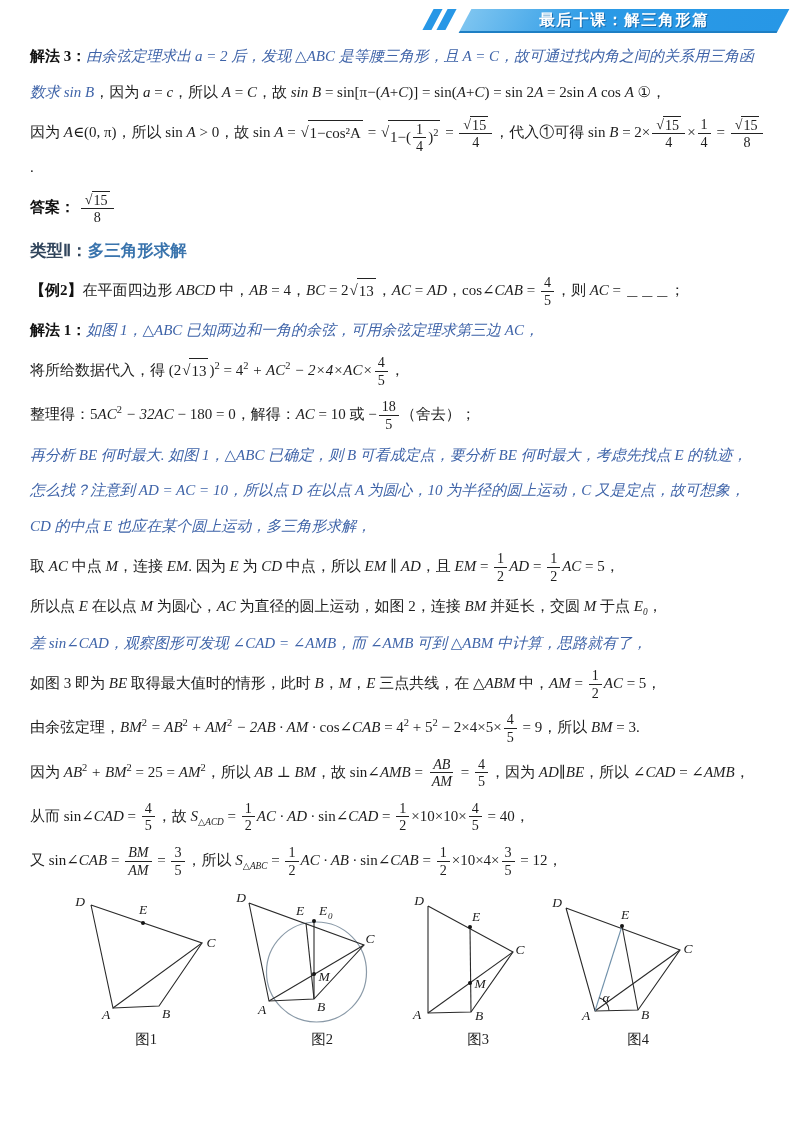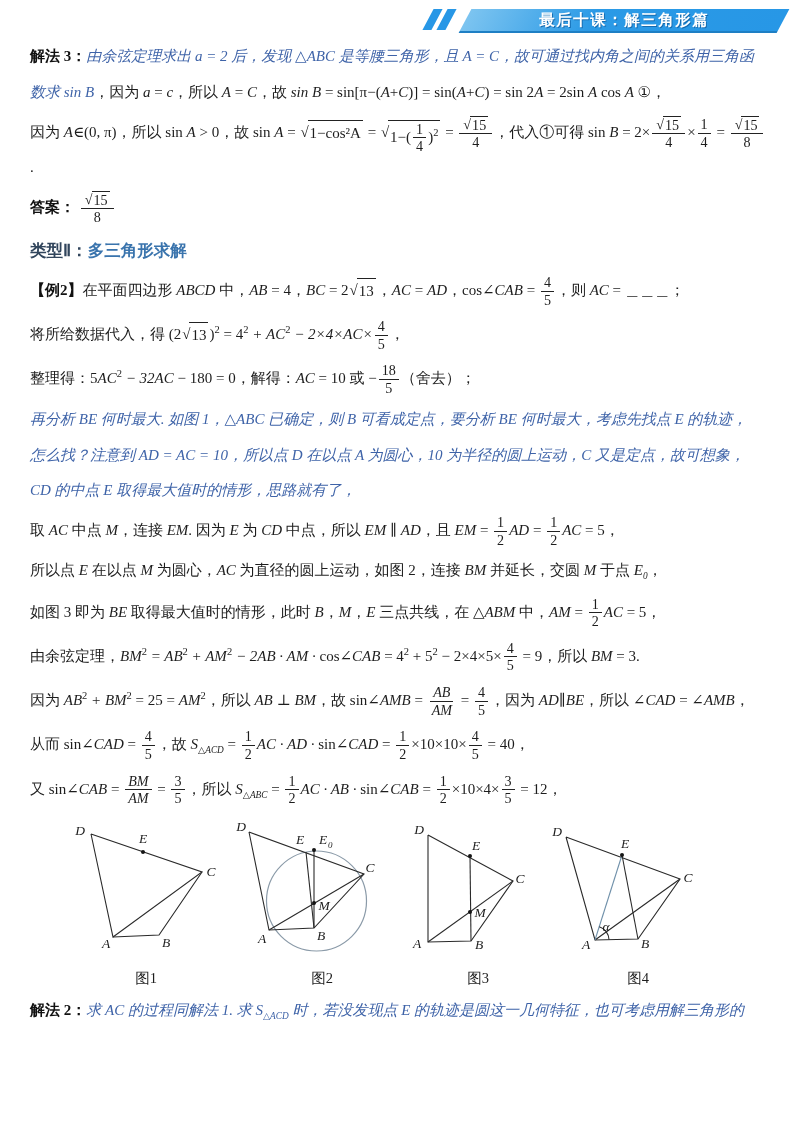--- a/index.html
+++ b/index.html
@@ -41,21 +41,21 @@
   .sect{margin:14px 0 12px;font-size:16.5px;font-weight:700;
         font-family:Liberation Sans, sans-serif;}
   .sect .pre{color:#31455c;}
   .sect .ttl{color:#3a74ad;}
   .exline{margin-top:10px;}
   .gap-s{margin-top:8px;}
   
   .figrow{display:flex;align-items:flex-start;margin:8px 0 2px 26px;}
   .figbox{display:flex;flex-direction:column;align-items:center;}
   .figbox svg{display:block;}
-  .figcap{font-size:14.5px;color:#1d1d1d;margin-top:14px;text-align:center;}
+  .figcap{font-size:14.5px;color:#1d1d1d;margin-top:4px;text-align:center;}
   .figlab{font-family:"Liberation Serif","DejaVu Serif",serif;font-style:italic;font-size:13.5px;fill:#1c1c1c;}
   .figlab-s{font-family:"Liberation Serif","DejaVu Serif",serif;font-style:italic;font-size:9px;fill:#1c1c1c;}
   .fline{stroke:#2a2a2a;stroke-width:1.1;fill:none;}
   .fcircle{stroke:#8a9aa8;stroke-width:1.2;fill:none;}
   .fblue{stroke:#7090aa;stroke-width:1.1;fill:none;}
   .fdot{fill:#151515;}
 </style>
 </head>
 <body>
 
@@ -120,42 +120,44 @@
     <div class="ln exline"><span class="b">【例2】</span><span class="t">在平面四边形 </span><span class="m">ABCD</span><span class="t"> 中，</span><span class="m">AB</span><span class="t"> = 4，</span><span class="m">BC</span><span class="t"> = 2</span><span class="sq">
           <span class="r">√</span>
           <span class="c">13</span>
         </span><span class="t">，</span><span class="m">AC</span><span class="t"> = </span><span class="m">AD</span><span class="t">，cos∠</span><span class="m">CAB</span><span class="t"> = </span><span class="fr">
           <span class="n">4</span>
           <span class="d">5</span>
         </span><span class="t">，则 </span><span class="m">AC</span><span class="t"> = ＿＿＿；</span></div>
   </div>
 
   <div class="gap-s">
+    <div class="ln"><span class="b">解法 1：</span><span class="k">如图 1，△ABC 已知两边和一角的余弦，可用余弦定理求第三边 AC，</span></div>
     <div class="ln"><span class="t">将所给数据代入，得 (2</span><span class="sq">
           <span class="r">√</span>
           <span class="c">13</span>
         </span><span class="t">)</span><span class="sup">2</span><span class="t"> = 4</span><span class="sup">2</span><span class="m"> + AC</span><span class="sup">2</span><span class="m"> − 2×4×AC×</span><span class="fr">
           <span class="n">4</span>
           <span class="d">5</span>
         </span><span class="t">，</span></div>
     <div class="ln"><span class="t">整理得：5</span><span class="m">AC</span><span class="sup">2</span><span class="m"> − 32AC</span><span class="t"> − 180 = 0，解得：</span><span class="m">AC</span><span class="t"> = 10 或 −</span><span class="fr">
           <span class="n">18</span>
           <span class="d">5</span>
         </span><span class="t">（舍去）；</span></div>
     <div class="ln"><span class="k">再分析 BE 何时最大. 如图 1，△ABC 已确定，则 B 可看成定点，要分析 BE 何时最大，考虑先找点 E 的轨迹，</span></div>
     <div class="ln"><span class="k">怎么找？注意到 AD = AC = 10，所以点 D 在以点 A 为圆心，10 为半径的圆上运动，C 又是定点，故可想象，</span></div>
-    <div class="ln"><span class="k">CD 的中点 E 取得最大值时的情形，思路就有了，</span></div>
+    <div class="ln"><span class="k">CD 的中点 E 也应在某个圆上运动，多三角形求解，</span></div>
     <div class="ln"><span class="t">取 </span><span class="m">AC</span><span class="t"> 中点 </span><span class="m">M</span><span class="t">，连接 </span><span class="m">EM</span><span class="t">. 因为 </span><span class="m">E</span><span class="t"> 为 </span><span class="m">CD</span><span class="t"> 中点，所以 </span><span class="m">EM</span><span class="t"> ∥ </span><span class="m">AD</span><span class="t">，且 </span><span class="m">EM</span><span class="t"> = </span><span class="fr">
           <span class="n">1</span>
           <span class="d">2</span>
         </span><span class="m">AD</span><span class="t"> = </span><span class="fr">
           <span class="n">1</span>
           <span class="d">2</span>
         </span><span class="m">AC</span><span class="t"> = 5，</span></div>
     <div class="ln"><span class="t">所以点 </span><span class="m">E</span><span class="t"> 在以点 </span><span class="m">M</span><span class="t"> 为圆心，</span><span class="m">AC</span><span class="t"> 为直径的圆上运动，如图 2，连接 </span><span class="m">BM</span><span class="t"> 并延长，交圆 </span><span class="m">M</span><span class="t"> 于点 </span><span class="m">E</span><span class="sub">0</span><span class="t">，</span></div>
+    <div class="ln"><span class="k">差 sin∠CAD，观察图形可发现 ∠CAD = ∠AMB，而 ∠AMB 可到 △ABM 中计算，思路就有了，</span></div>
     <div class="ln"><span class="t">如图 3 即为 </span><span class="m">BE</span><span class="t"> 取得最大值时的情形，此时 </span><span class="m">B</span><span class="t">，</span><span class="m">M</span><span class="t">，</span><span class="m">E</span><span class="t"> 三点共线，在 </span><span class="m">△ABM</span><span class="t"> 中，</span><span class="m">AM</span><span class="t"> = </span><span class="fr">
           <span class="n">1</span>
           <span class="d">2</span>
         </span><span class="m">AC</span><span class="t"> = 5，</span></div>
     <div class="ln"><span class="t">由余弦定理，</span><span class="m">BM</span><span class="sup">2</span><span class="m"> = AB</span><span class="sup">2</span><span class="m"> + AM</span><span class="sup">2</span><span class="m"> − 2AB · AM · </span><span class="t">cos∠</span><span class="m">CAB</span><span class="t"> = 4</span><span class="sup">2</span><span class="t"> + 5</span><span class="sup">2</span><span class="t"> − 2×4×5×</span><span class="fr">
           <span class="n">4</span>
           <span class="d">5</span>
         </span><span class="t"> = 9，所以 </span><span class="m">BM</span><span class="t"> = 3.</span></div>
     <div class="ln"><span class="t">因为 </span><span class="m">AB</span><span class="sup">2</span><span class="m"> + BM</span><span class="sup">2</span><span class="t"> = 25 = </span><span class="m">AM</span><span class="sup">2</span><span class="t">，所以 </span><span class="m">AB</span><span class="t"> ⊥ </span><span class="m">BM</span><span class="t">，故 sin∠</span><span class="m">AMB</span><span class="t"> = </span><span class="fr">
           <span class="n"><span class="m">AB</span></span>
@@ -261,17 +263,14 @@
         <text class="figlab" x="77" y="31" text-anchor="middle">E</text>
         <text class="figlab" x="140" y="65" text-anchor="middle">C</text>
         <text class="figlab" x="58" y="114" text-anchor="middle">α</text>
         <text class="figlab" x="38" y="132" text-anchor="middle">A</text>
         <text class="figlab" x="97" y="131" text-anchor="middle">B</text>
       </svg>
       <div class="figcap">图4</div>
     </div>
   </div>
 
-  <div>
-    <div class="ln"><span class="b">解法 2：</span><span class="k">求 AC 的过程同解法 1. 求 S</span><span class="ksub">△ACD</span><span class="k"> 时，若没发现点 E 的轨迹是圆这一几何特征，也可考虑用解三角形的</span></div>
-  </div>
 
 </div>
 
 </body></html>

